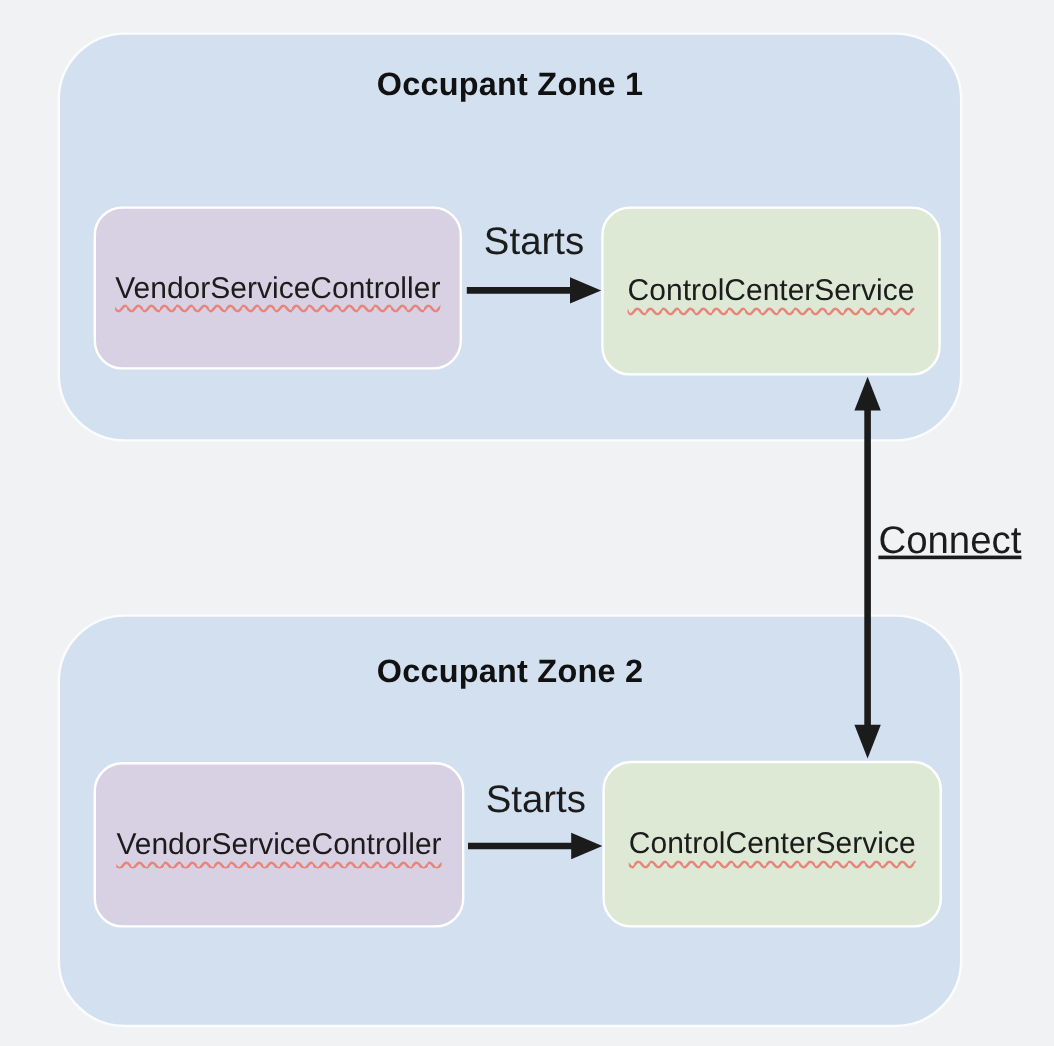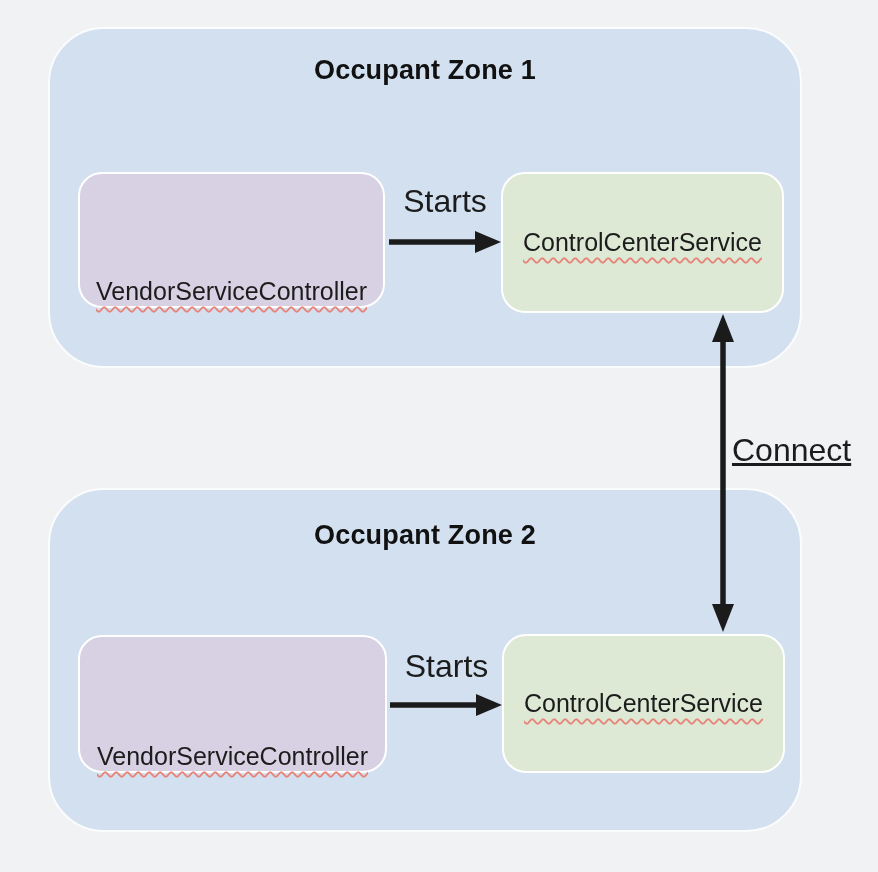--- a/index.html
+++ b/index.html
@@ -24,21 +24,21 @@
 
   .zone{
     position:absolute;
     left:48px;
     width:754px;
     background:var(--zone-fill);
     border:2px solid var(--zone-border);
     border-radius:56px;
   }
   .zone-1{top:27px;height:341px;}
-  .zone-2{top:488px;height:344px;}
+  .zone-2{top:512px;height:344px;}
 
   .zone-title{
     position:absolute;
     left:0;
     width:100%;
     text-align:center;
     font-size:27px;
     font-weight:bold;
     color:#111;
     letter-spacing:0.2px;
@@ -49,21 +49,21 @@
   .node{
     position:absolute;
     display:flex;
     align-items:center;
     justify-content:center;
     border:2px solid var(--box-border);
     border-radius:24px;
     font-size:25px;
     color:var(--text);
   }
-  .node-vendor{background:var(--vendor-fill);align-items:flex-end;}
+  .node-vendor{background:var(--vendor-fill);}
   .node-control{background:var(--control-fill);}
 
   .vendor-1{left:78px;top:172px;width:307px;height:136px;}
   .control-1{left:501px;top:172px;width:283px;height:141px;}
   .vendor-2{left:78px;top:635px;width:309px;height:138px;}
   .control-2{left:502px;top:634px;width:283px;height:139px;}
 
   .spellcheck{
     text-decoration-line:underline;
     text-decoration-style:wavy;

